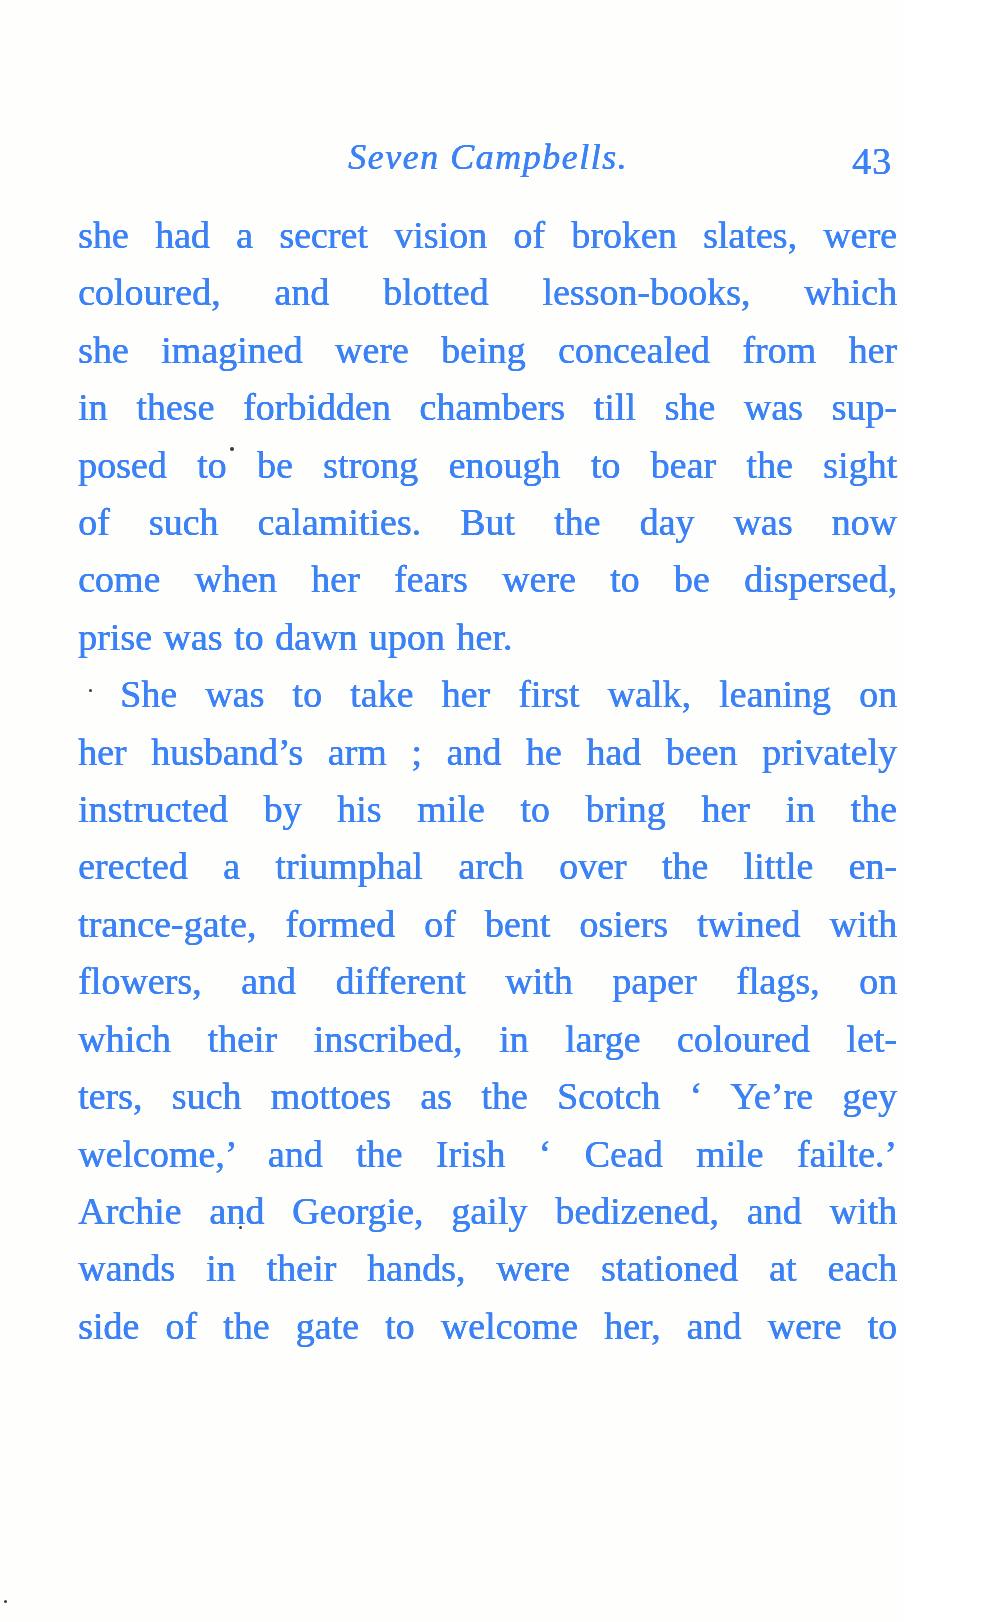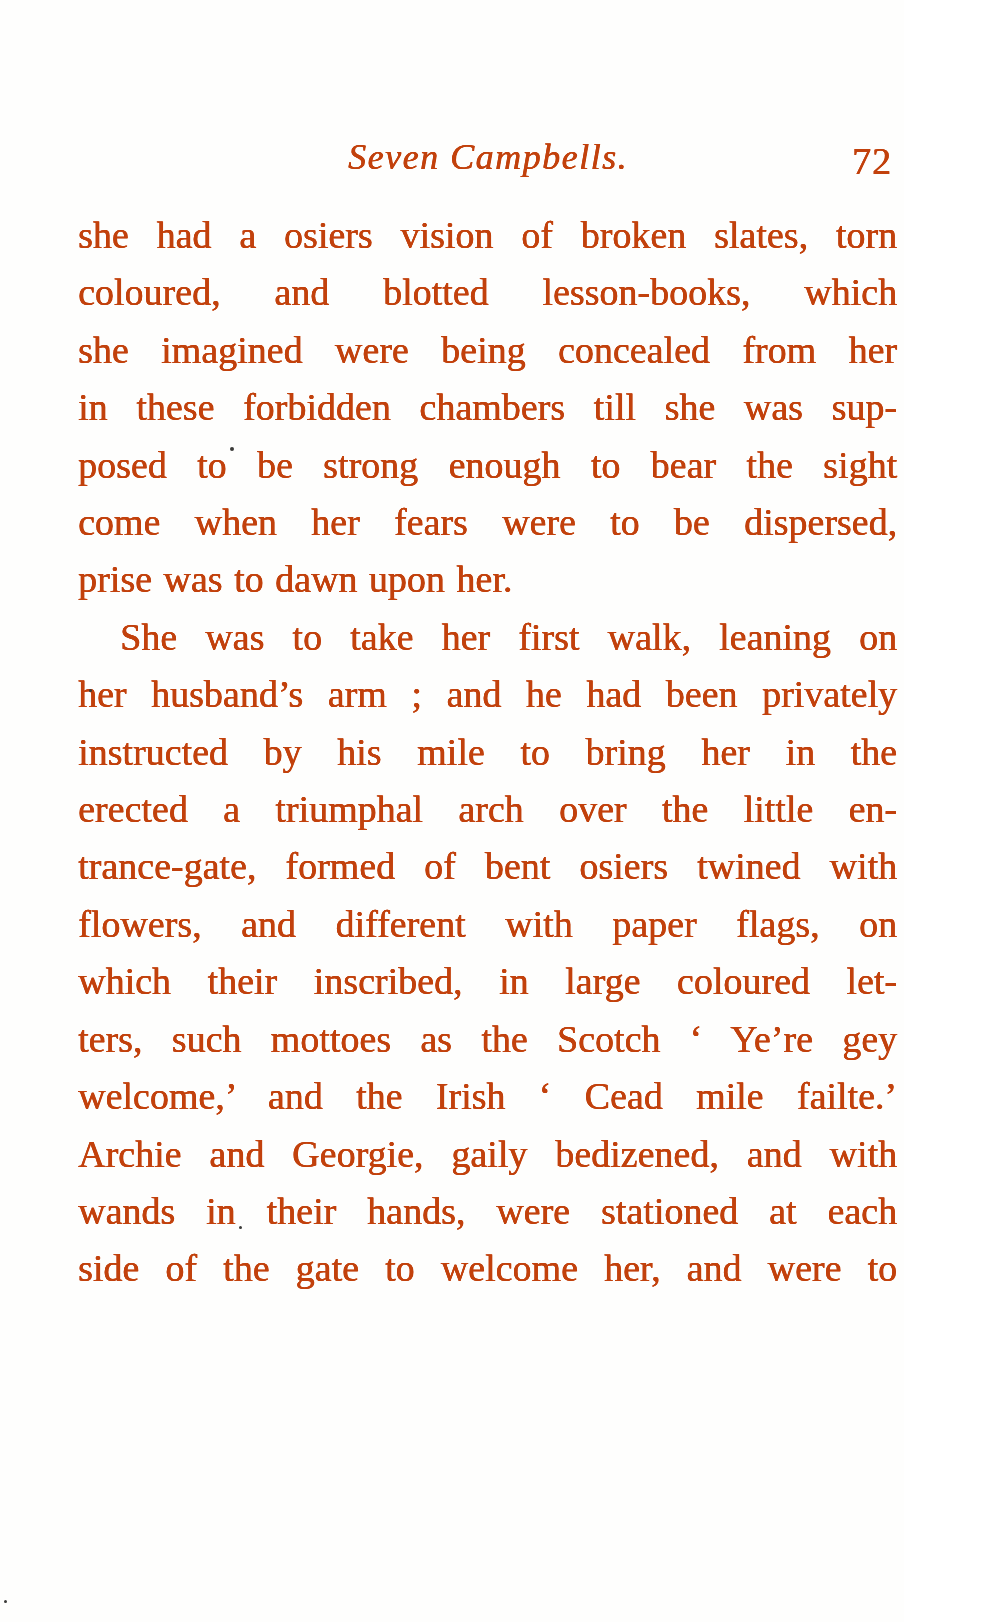--- a/index.html
+++ b/index.html
@@ -5,21 +5,21 @@
   html, body {
     margin: 0;
     padding: 0;
     background: #ffffff;
   }
   .page {
     position: relative;
     width: 904px;
     height: 1622px;
     background: #fefefd;
-    color: #c2410c;
+    color: #3b82f6;
     font-family: "Liberation Serif", serif;
     overflow: hidden;
     
     text-shadow: 0.45px 0 0 currentColor, 0 0.3px 0 currentColor;
   }
 
   
   .running-header {
     position: absolute;
     top: 131px;
@@ -80,30 +80,31 @@
   .speck.s3 { left: 239px; top: 1226px; width: 3px; height: 3px; }
   .speck.s4 { left: 4px;   top: 1600px; width: 3px; height: 3px; }
 </style>
 </head>
 <body>
 
 <div class="page">
 
   <div class="running-header">
     <span class="title">Seven Campbells.</span>
-    <span class="pagenum">72</span>
+    <span class="pagenum">43</span>
   </div>
 
   <div class="textblock">
 
-    <div class="line">she had a osiers vision of broken slates, torn</div>
+    <div class="line">she had a secret vision of broken slates, were</div>
     <div class="line">coloured, and blotted lesson-books, which</div>
     <div class="line">she imagined were being concealed from her</div>
     <div class="line">in these forbidden chambers till she was sup-</div>
     <div class="line">posed to be strong enough to bear the sight</div>
+    <div class="line">of such calamities. But the day was now</div>
     <div class="line">come when her fears were to be dispersed,</div>
     <div class="line para-end">prise was to dawn upon her.</div>
 
     <div class="line indent">She was to take her first walk, leaning on</div>
     <div class="line">her husband’s arm ; and he had been privately</div>
     <div class="line">instructed by his mile to bring her in the</div>
     <div class="line">erected a triumphal arch over the little en-</div>
     <div class="line">trance-gate, formed of bent osiers twined with</div>
     <div class="line">flowers, and different with paper flags, on</div>
     <div class="line">which their inscribed, in large coloured let-</div>

